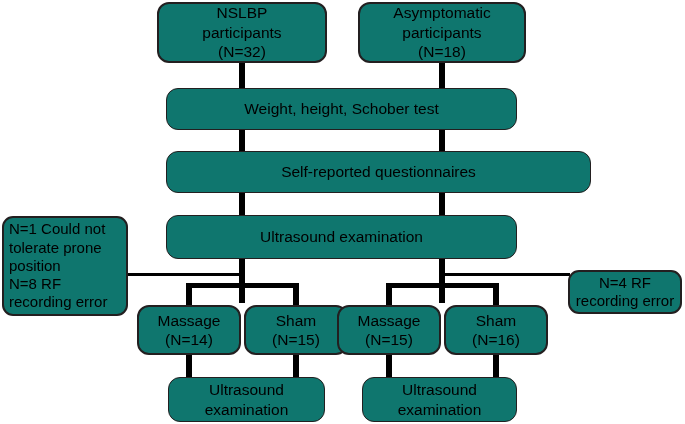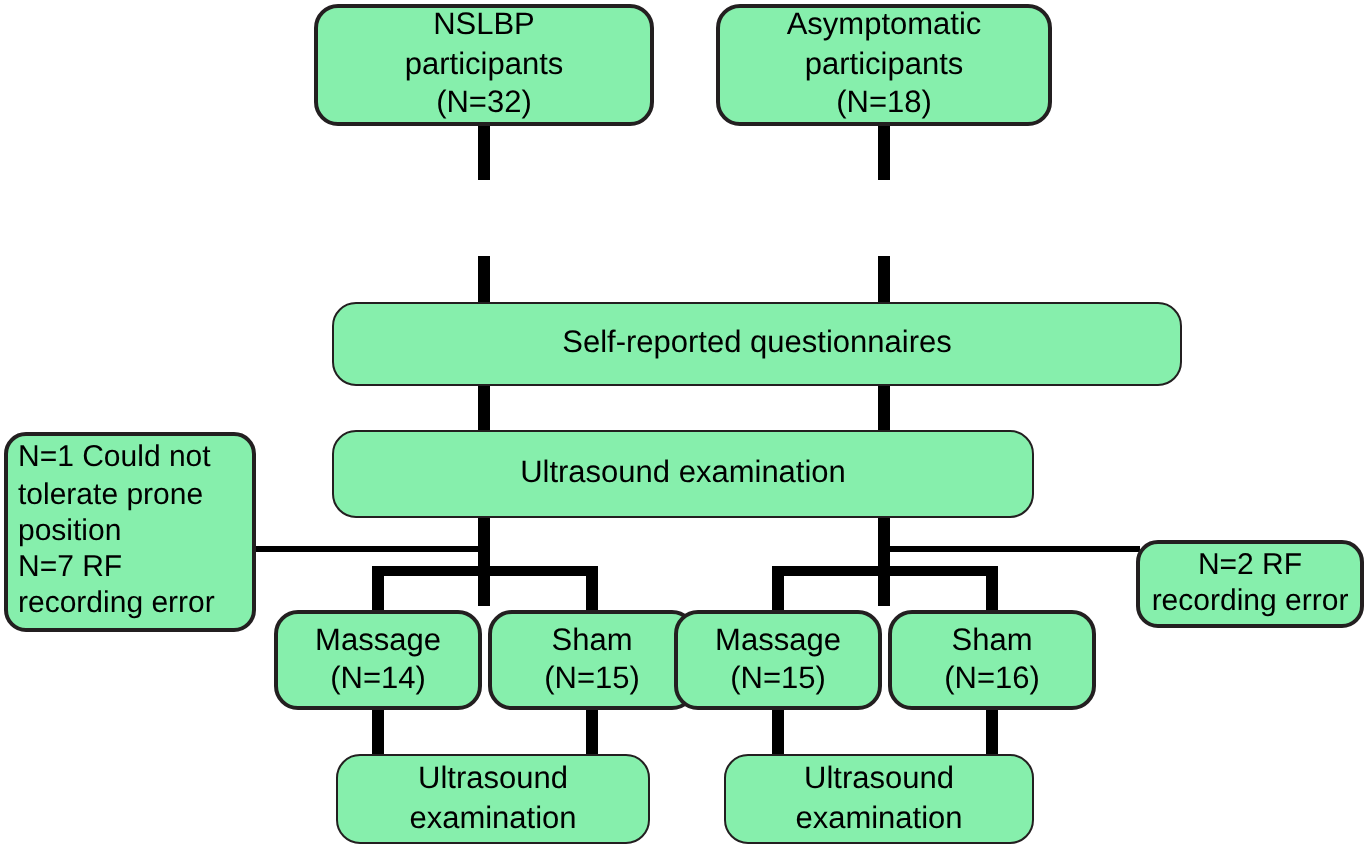--- a/index.html
+++ b/index.html
@@ -13,21 +13,21 @@
   #flowchart {
     position: relative;
     width: 685px;
     height: 424px;
     background: #ffffff;
     overflow: hidden;
   }
   .node {
     position: absolute;
     box-sizing: border-box;
-    background: #86efac;
+    background: #0f766e;
     border: 2px solid #231f20;
     border-radius: 12px;
     display: flex;
     align-items: center;
     justify-content: center;
     text-align: center;
     color: #000000;
     font-size: 15.5px;
     line-height: 1.25;
     z-index: 3;
@@ -69,38 +69,39 @@
 participants
 (N=32)</div>
 
   <div class="node" style="left:358px; top:2px; width:168px; height:61px;">Asymptomatic
 participants
 (N=18)</div>
 
   <div class="connector v" style="left:239px; top:61px; width:6px; height:29px;"></div>
   <div class="connector v" style="left:439px; top:61px; width:6px; height:29px;"></div>
 
+  <div class="node thin" style="left:166px; top:88px; width:351px; height:42px;">Weight, height, Schober test</div>
 
   <div class="connector v" style="left:239px; top:128px; width:6px; height:25px;"></div>
   <div class="connector v" style="left:439px; top:128px; width:6px; height:25px;"></div>
 
   <div class="node thin" style="left:166px; top:151px; width:425px; height:42px;">Self-reported questionnaires</div>
 
   <div class="connector v" style="left:239px; top:191px; width:6px; height:26px;"></div>
   <div class="connector v" style="left:439px; top:191px; width:6px; height:26px;"></div>
 
   <div class="node thin" style="left:166px; top:215px; width:351px; height:44px;">Ultrasound examination</div>
 
   <div class="node note" style="left:2px; top:216px; width:126px; height:100px;">N=1 Could not
 tolerate prone
 position
-N=7 RF
+N=8 RF
 recording error</div>
 
-  <div class="node note" style="left:568px; top:270px; width:114px; height:44px; text-align:center; justify-content:center;">N=2 RF
+  <div class="node note" style="left:568px; top:270px; width:114px; height:44px; text-align:center; justify-content:center;">N=4 RF
 recording error</div>
 
   <div class="connector thinline" style="left:128px; top:273px; width:114px; height:3px;"></div>
   <div class="connector thinline" style="left:442px; top:273px; width:128px; height:3px;"></div>
 
   <div class="connector v" style="left:239px; top:257px; width:6px; height:46px;"></div>
   <div class="connector v" style="left:439px; top:257px; width:6px; height:46px;"></div>
 
   <div class="connector h" style="left:186px; top:283px; width:113px; height:5px;"></div>
   <div class="connector h" style="left:386px; top:283px; width:113px; height:5px;"></div>

